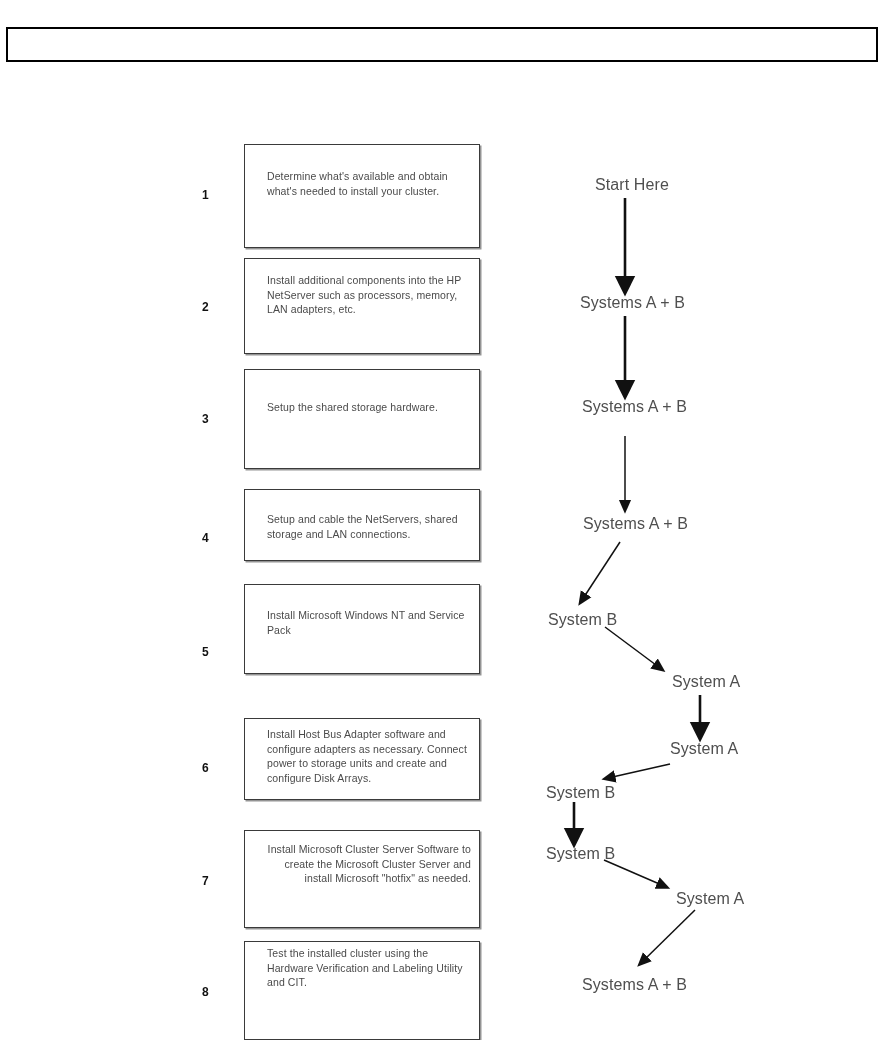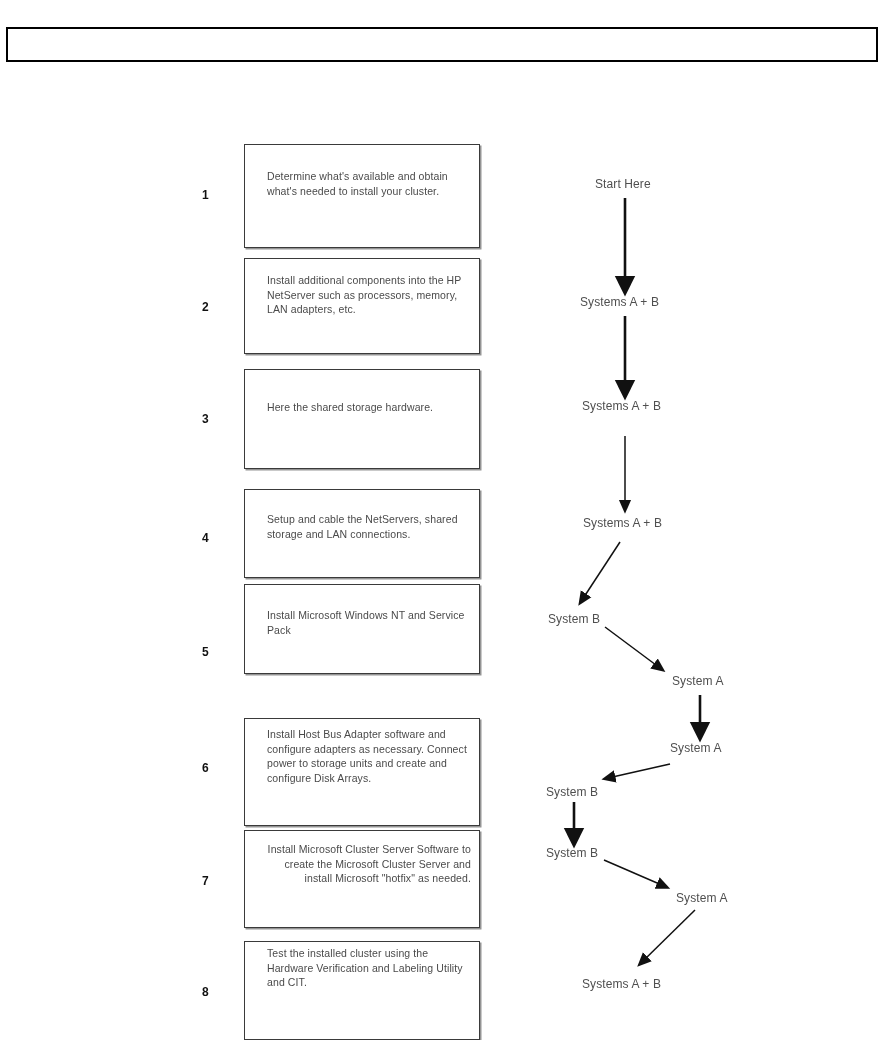--- a/index.html
+++ b/index.html
@@ -76,21 +76,21 @@
   
   #flow {
     position: absolute;
     left: 520px;
     top: 150px;
     width: 340px;
     height: 870px;
   }
   .flow-label {
     position: absolute;
-    font-size: 12px;
+    font-size: 16px;
     line-height: 13px;
     color: #4f4f4f;
     white-space: nowrap;
     letter-spacing: 0.1px;
   }
   #flow svg {
     position: absolute;
     left: 0;
     top: 0;
     width: 340px;
@@ -116,38 +116,38 @@
       </div>
       <div class="step-row" style="top: 0px;">
         <div class="step-number" style="top: 300px;">2</div>
         <div class="step-box" style="top: 258px; height: 96px; padding-left: 12px;">
           <div class="step-text" style="top: 14px;">Install additional components into the HP NetServer such as processors, memory, LAN adapters, etc.</div>
         </div>
       </div>
       <div class="step-row" style="top: 0px;">
         <div class="step-number" style="top: 412px;">3</div>
         <div class="step-box" style="top: 369px; height: 100px;">
-          <div class="step-text" style="top: 30px;">Here the shared storage hardware.</div>
+          <div class="step-text" style="top: 30px;">Setup the shared storage hardware.</div>
         </div>
       </div>
       <div class="step-row" style="top: 0px;">
         <div class="step-number" style="top: 531px;">4</div>
-        <div class="step-box" style="top: 489px; height: 89px; padding-left: 16px;">
+        <div class="step-box" style="top: 489px; height: 72px; padding-left: 16px;">
           <div class="step-text" style="top: 22px;">Setup and cable the NetServers, shared storage and LAN connections.</div>
         </div>
       </div>
       <div class="step-row" style="top: 0px;">
         <div class="step-number" style="top: 645px;">5</div>
         <div class="step-box" style="top: 584px; height: 90px;">
           <div class="step-text" style="top: 23px;">Install Microsoft Windows NT and Service Pack</div>
         </div>
       </div>
       <div class="step-row" style="top: 0px;">
         <div class="step-number" style="top: 761px;">6</div>
-        <div class="step-box" style="top: 718px; height: 108px;">
+        <div class="step-box" style="top: 718px; height: 82px;">
           <div class="step-text" style="top: 8px;">Install Host Bus Adapter software and configure adapters as necessary. Connect power to storage units and create and configure Disk Arrays.</div>
         </div>
       </div>
       <div class="step-row" style="top: 0px;">
         <div class="step-number" style="top: 874px;">7</div>
         <div class="step-box" style="top: 830px; height: 98px; text-align: right;">
           <div class="step-text" style="top: 11px;">Install Microsoft Cluster Server Software to create the Microsoft Cluster Server and install Microsoft "hotfix" as needed.</div>
         </div>
       </div>
       <div class="step-row" style="top: 0px;">

